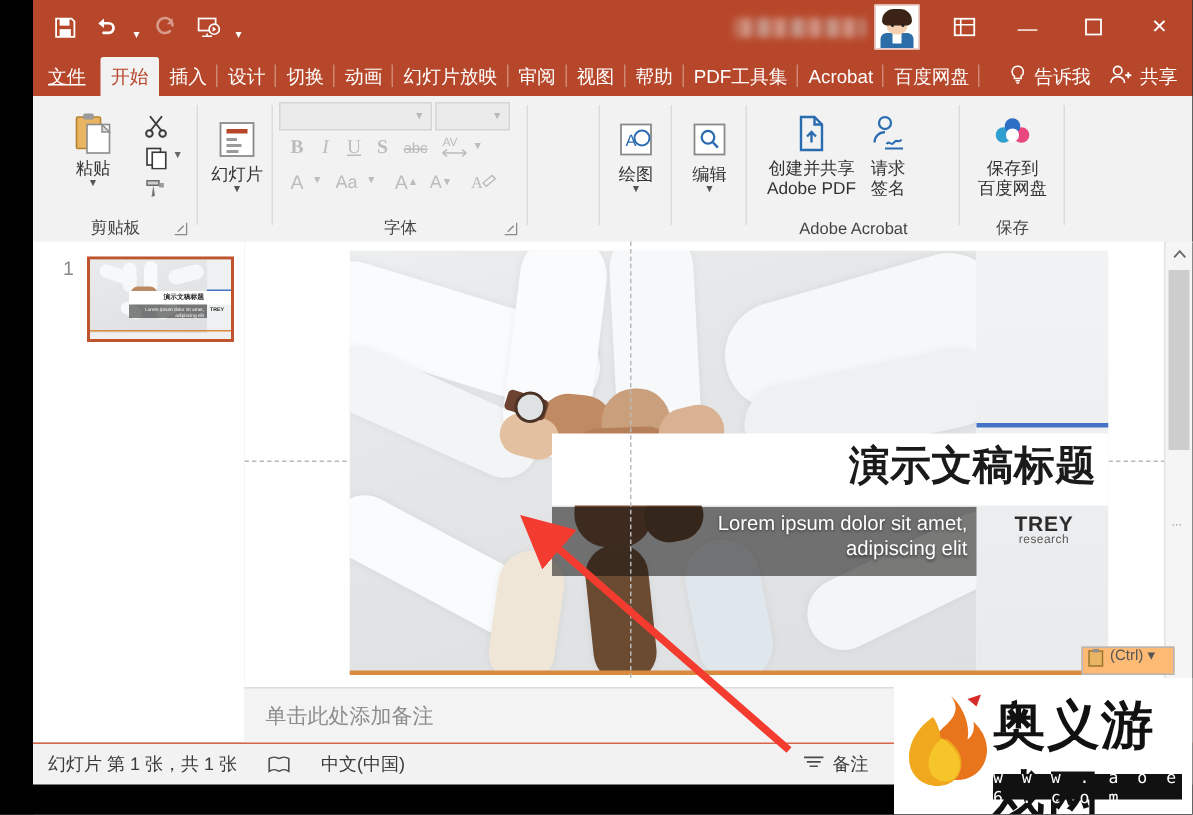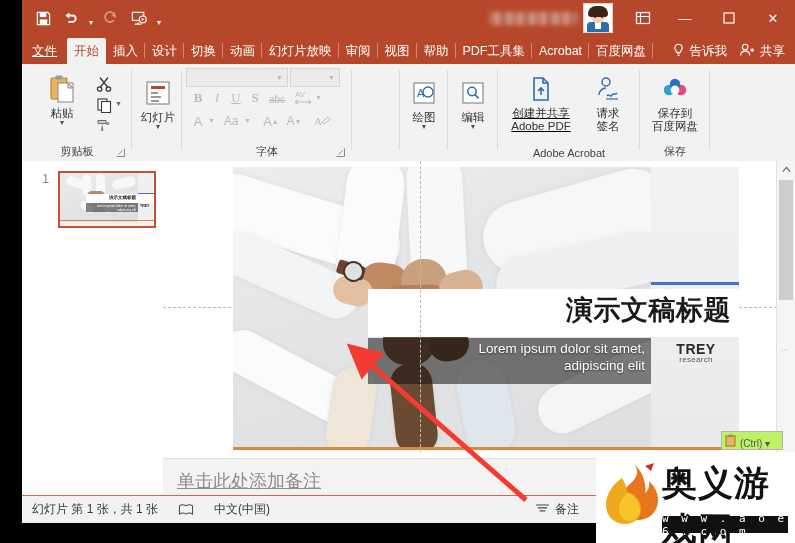--- a/index.html
+++ b/index.html
@@ -75,25 +75,25 @@
   .slide-title{position:absolute;right:8px;top:125px;font-size:27px;color:#1a1a1a;font-weight:bold;letter-spacing:.5px;}
   .subbar{position:absolute;left:135px;top:171px;width:283px;height:46px;background:rgba(0,0,0,.0);}
   .slide-sub{position:absolute;left:135px;top:173px;width:283px;text-align:right;color:#fff;font-size:13.5px;line-height:17px;padding-right:6px;box-sizing:border-box;text-shadow:0 1px 2px rgba(0,0,0,.55);}
   .trey{position:absolute;left:428px;top:174px;width:70px;text-align:center;}
   .trey .t1{font-size:14px;font-weight:bold;color:#2b2b2b;letter-spacing:.5px;}
   .trey .t2{font-size:8px;color:#5a5a5a;letter-spacing:.3px;margin-top:-2px;}
 
   .guide-h{position:absolute;left:141px;top:146px;right:18px;border-top:1px dashed #b9b9b9;}
   .guide-v{position:absolute;left:398px;top:0;height:291px;border-left:1px dashed #b9b9b9;}
 
-  .pasteopt{position:absolute;left:721px;top:431px;width:62px;height:19px;background:#bef264;border:1px solid #b5b5b5;display:flex;align-items:flex-end;gap:3px;padding-left:3px;box-sizing:border-box;font-size:10px;color:#555;}
+  .pasteopt{position:absolute;left:721px;top:431px;width:62px;height:19px;background:#fdba74;border:1px solid #b5b5b5;display:flex;align-items:flex-start;gap:3px;padding-left:3px;box-sizing:border-box;font-size:10px;color:#555;}
 
   
   .notesbar{position:absolute;left:141px;top:297px;right:18px;height:37px;background:#f3f3f3;border-top:1px solid #dcdcdc;}
-  .notes-text{position:absolute;left:14px;top:10px;font-size:18px;color:#8d8d8d;text-decoration:underline;}
+  .notes-text{position:absolute;left:14px;top:10px;font-size:14px;color:#8d8d8d;}
 
   
   .vscroll{position:absolute;right:0;top:0;width:18px;height:334px;background:#f5f5f5;border-left:1px solid #e2e2e2;}
   .vs-up,.vs-dn{position:absolute;left:0;width:18px;height:17px;display:flex;align-items:center;justify-content:center;color:#6b6b6b;font-size:8px;}
   .vs-up{top:0;}.vs-dn{bottom:0;}
   .vs-thumb{position:absolute;left:2px;top:19px;width:14px;height:120px;background:#cdcdcd;}
   .vs-dots{position:absolute;left:4px;top:185px;width:10px;color:#9a9a9a;font-size:7px;letter-spacing:1px;}
 
   
   .status{position:absolute;left:22px;top:495px;width:773px;height:27px;background:#f2f2f2;border-top:1px solid #d6654a;display:flex;align-items:center;color:#3a3a3a;font-size:12px;}
@@ -389,32 +389,32 @@
               <path d="M16.2 15.8l3.4 3.6" stroke="#2b6cb0" stroke-width="1.6"></path>
             </svg>
         </span>
         <span class="lbl">编辑</span>
         <span class="dd">▼</span>
       </div>
       <div class="gdiv" style="left:49px;"></div>
     </div>
 
     <div class="rgroup" style="left:476px;width:142px;">
-      <div class="bigbtn" style="left:6px;top:8px;width:74px;text-decoration:underline;">
+      <div class="bigbtn" style="left:6px;top:8px;width:74px;">
         <span class="ico">
           <svg width="28" height="28" viewBox="0 0 28 28">
               <path d="M7 3h9l5 5v17H7z" fill="none" stroke="#2b6cb0" stroke-width="1.6"></path>
               <path d="M16 3v5h5" fill="none" stroke="#2b6cb0" stroke-width="1.6"></path>
               <path d="M14 20v-7M11 16l3-3 3 3" fill="none" stroke="#2b6cb0" stroke-width="1.6"></path>
             </svg>
         </span>
         <span class="lbl">创建并共享</span>
         <span class="lbl">Adobe PDF</span>
       </div>
-      <div class="bigbtn" style="left:84px;top:8px;width:52px;">
+      <div class="bigbtn" style="left:68px;top:8px;width:52px;">
         <span class="ico">
           <svg width="28" height="28" viewBox="0 0 28 28">
               <circle cx="12" cy="7" r="4" fill="none" stroke="#2b6cb0" stroke-width="1.5"></circle>
               <path d="M5 20c0-4 3.2-7 7-7" fill="none" stroke="#2b6cb0" stroke-width="1.5"></path>
               <path d="M13 21c2-3 3 2 5-1s3 1 5-2" fill="none" stroke="#2b6cb0" stroke-width="1.4"></path>
               <path d="M12 24h12" stroke="#2b6cb0" stroke-width="1.2"></path>
             </svg>
         </span>
         <span class="lbl">请求</span>
         <span class="lbl">签名</span>

